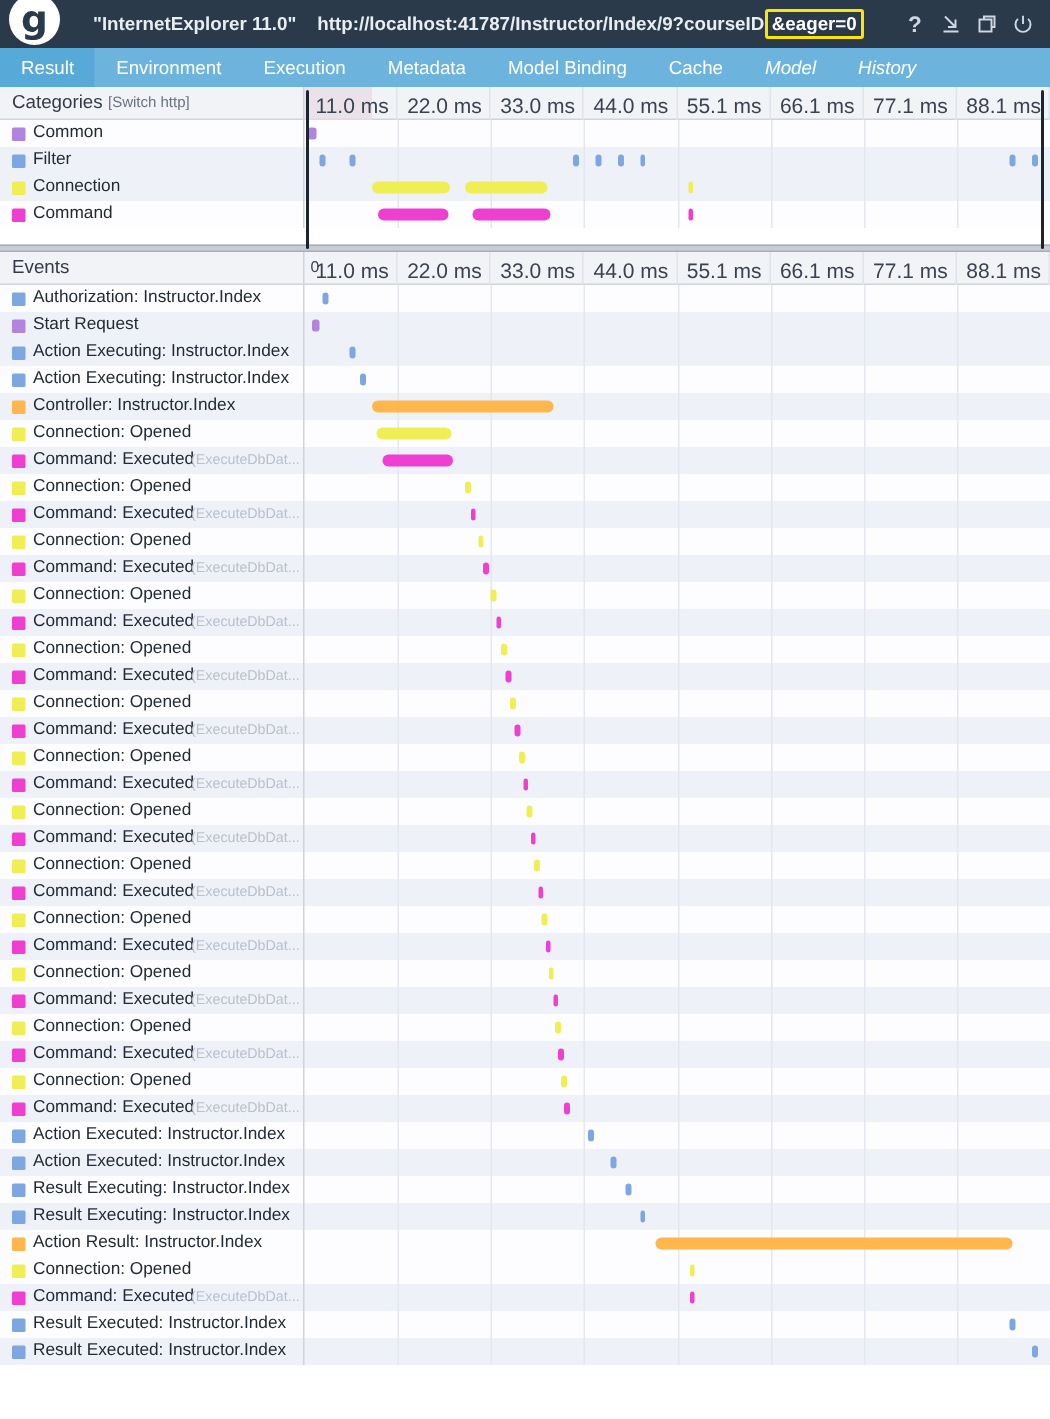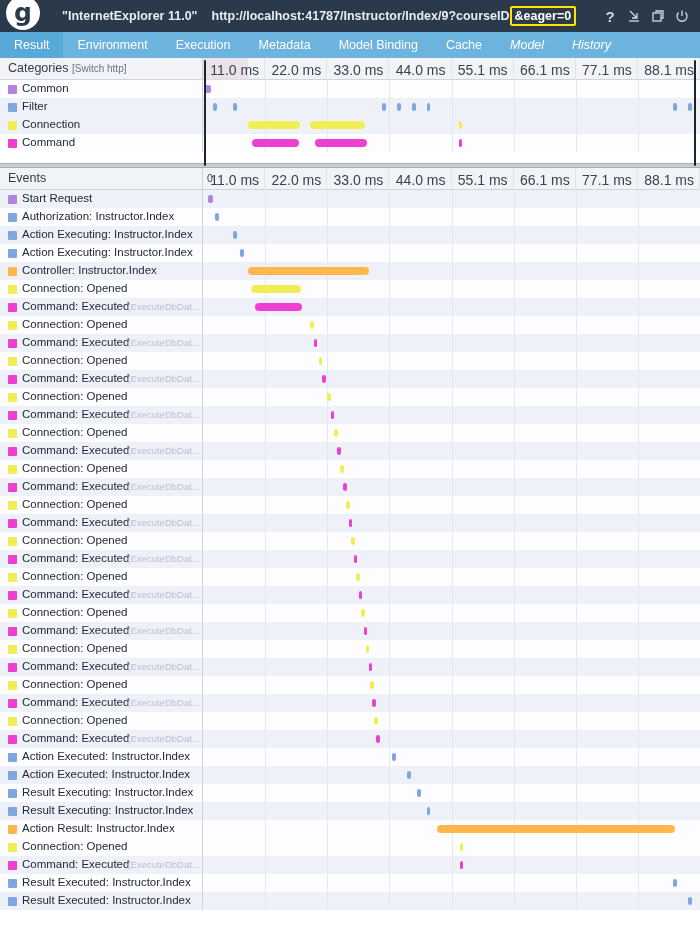--- a/index.html
+++ b/index.html
@@ -302,48 +302,48 @@
         <div class="seg" style="left: 372.75px; width: 62.125px;">
           <span>77.1 ms</span>
         </div>
         <div class="seg" style="left: 434.875px; width: 62.125px;">
           <span>88.1 ms</span>
         </div>
       </div>
   </div>
 
   <div class="rows" id="ev-rows" style="top:190px;height:756px;">
+      <div class="row plain">
+        <div class="swatch" style="background: rgb(126, 166, 224);"></div>
+        <div class="rlabel">Authorization: Instructor.Index</div>
+        <div class="track" style="left: 202px; width: 498px;">
+          <div class="gl" style="left: 62.125px;"></div>
+          <div class="gl" style="left: 124.25px;"></div>
+          <div class="gl" style="left: 186.375px;"></div>
+          <div class="gl" style="left: 248.5px;"></div>
+          <div class="gl" style="left: 310.625px;"></div>
+          <div class="gl" style="left: 372.75px;"></div>
+          <div class="gl" style="left: 434.875px;"></div>
+          <div class="bar tick" style="left: 11.928px; width: 4.473px; background: rgb(126, 166, 224);"></div>
+        </div>
+      </div>
       <div class="row alt">
         <div class="swatch" style="background: rgb(177, 132, 224);"></div>
         <div class="rlabel">Start Request</div>
         <div class="track" style="left: 202px; width: 498px;">
           <div class="gl" style="left: 62.125px;"></div>
           <div class="gl" style="left: 124.25px;"></div>
           <div class="gl" style="left: 186.375px;"></div>
           <div class="gl" style="left: 248.5px;"></div>
           <div class="gl" style="left: 310.625px;"></div>
           <div class="gl" style="left: 372.75px;"></div>
           <div class="gl" style="left: 434.875px;"></div>
           <div class="bar tick" style="left: 4.97px; width: 4.97px; background: rgb(177, 132, 224);"></div>
         </div>
       </div>
-      <div class="row plain">
-        <div class="swatch" style="background: rgb(126, 166, 224);"></div>
-        <div class="rlabel">Authorization: Instructor.Index</div>
-        <div class="track" style="left: 202px; width: 498px;">
-          <div class="gl" style="left: 62.125px;"></div>
-          <div class="gl" style="left: 124.25px;"></div>
-          <div class="gl" style="left: 186.375px;"></div>
-          <div class="gl" style="left: 248.5px;"></div>
-          <div class="gl" style="left: 310.625px;"></div>
-          <div class="gl" style="left: 372.75px;"></div>
-          <div class="gl" style="left: 434.875px;"></div>
-          <div class="bar tick" style="left: 11.928px; width: 4.473px; background: rgb(126, 166, 224);"></div>
-        </div>
-      </div>
       <div class="row alt">
         <div class="swatch" style="background: rgb(126, 166, 224);"></div>
         <div class="rlabel">Action Executing: Instructor.Index</div>
         <div class="track" style="left: 202px; width: 498px;">
           <div class="gl" style="left: 62.125px;"></div>
           <div class="gl" style="left: 124.25px;"></div>
           <div class="gl" style="left: 186.375px;"></div>
           <div class="gl" style="left: 248.5px;"></div>
           <div class="gl" style="left: 310.625px;"></div>
           <div class="gl" style="left: 372.75px;"></div>

